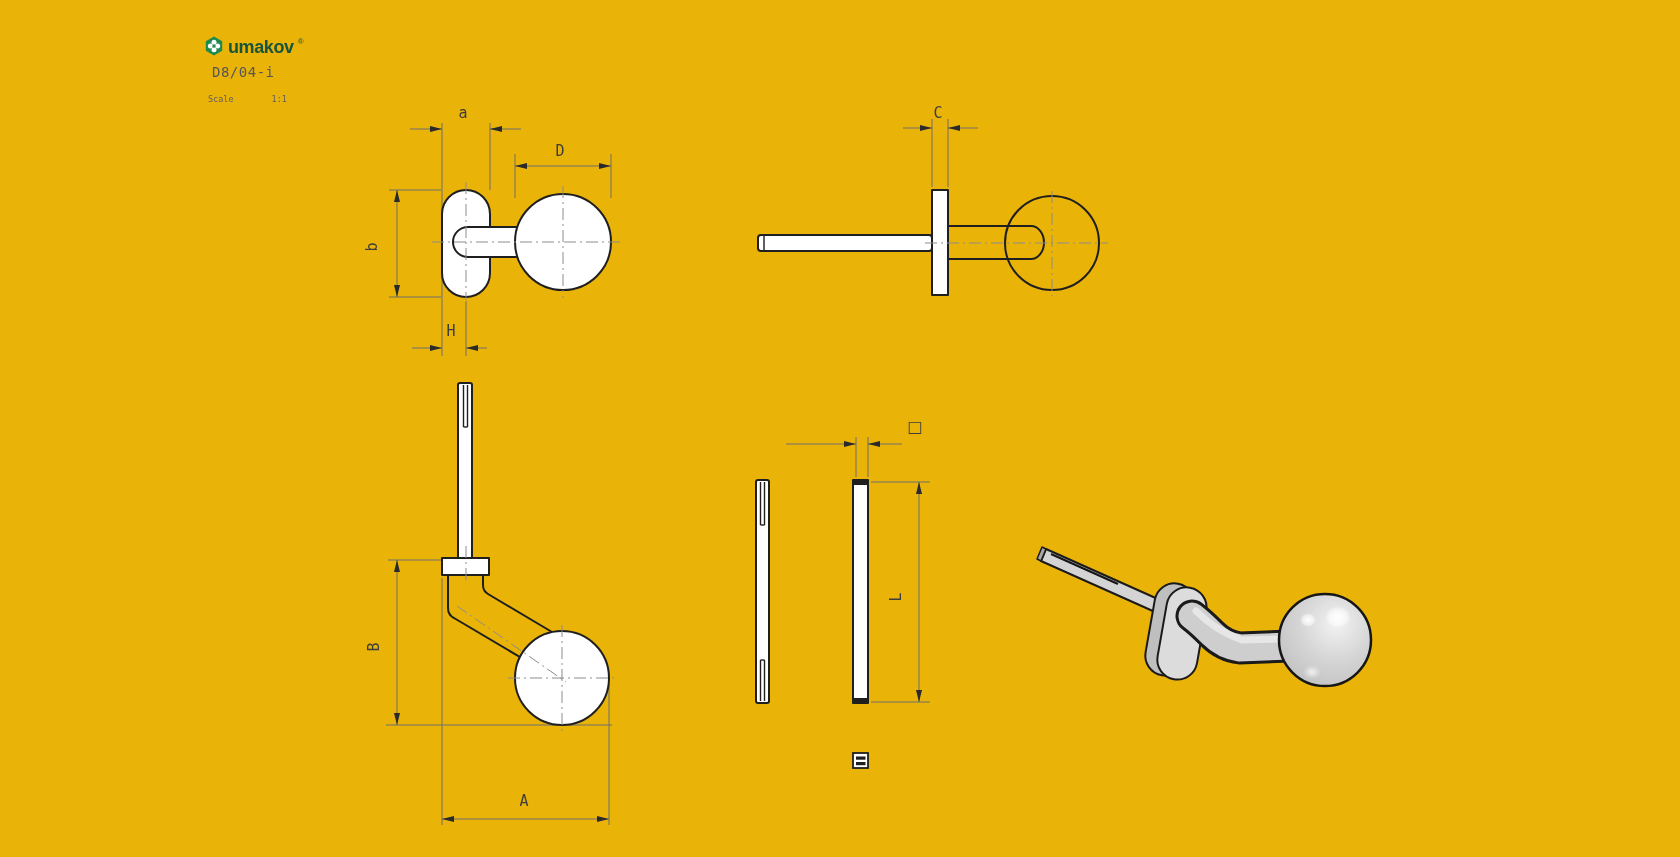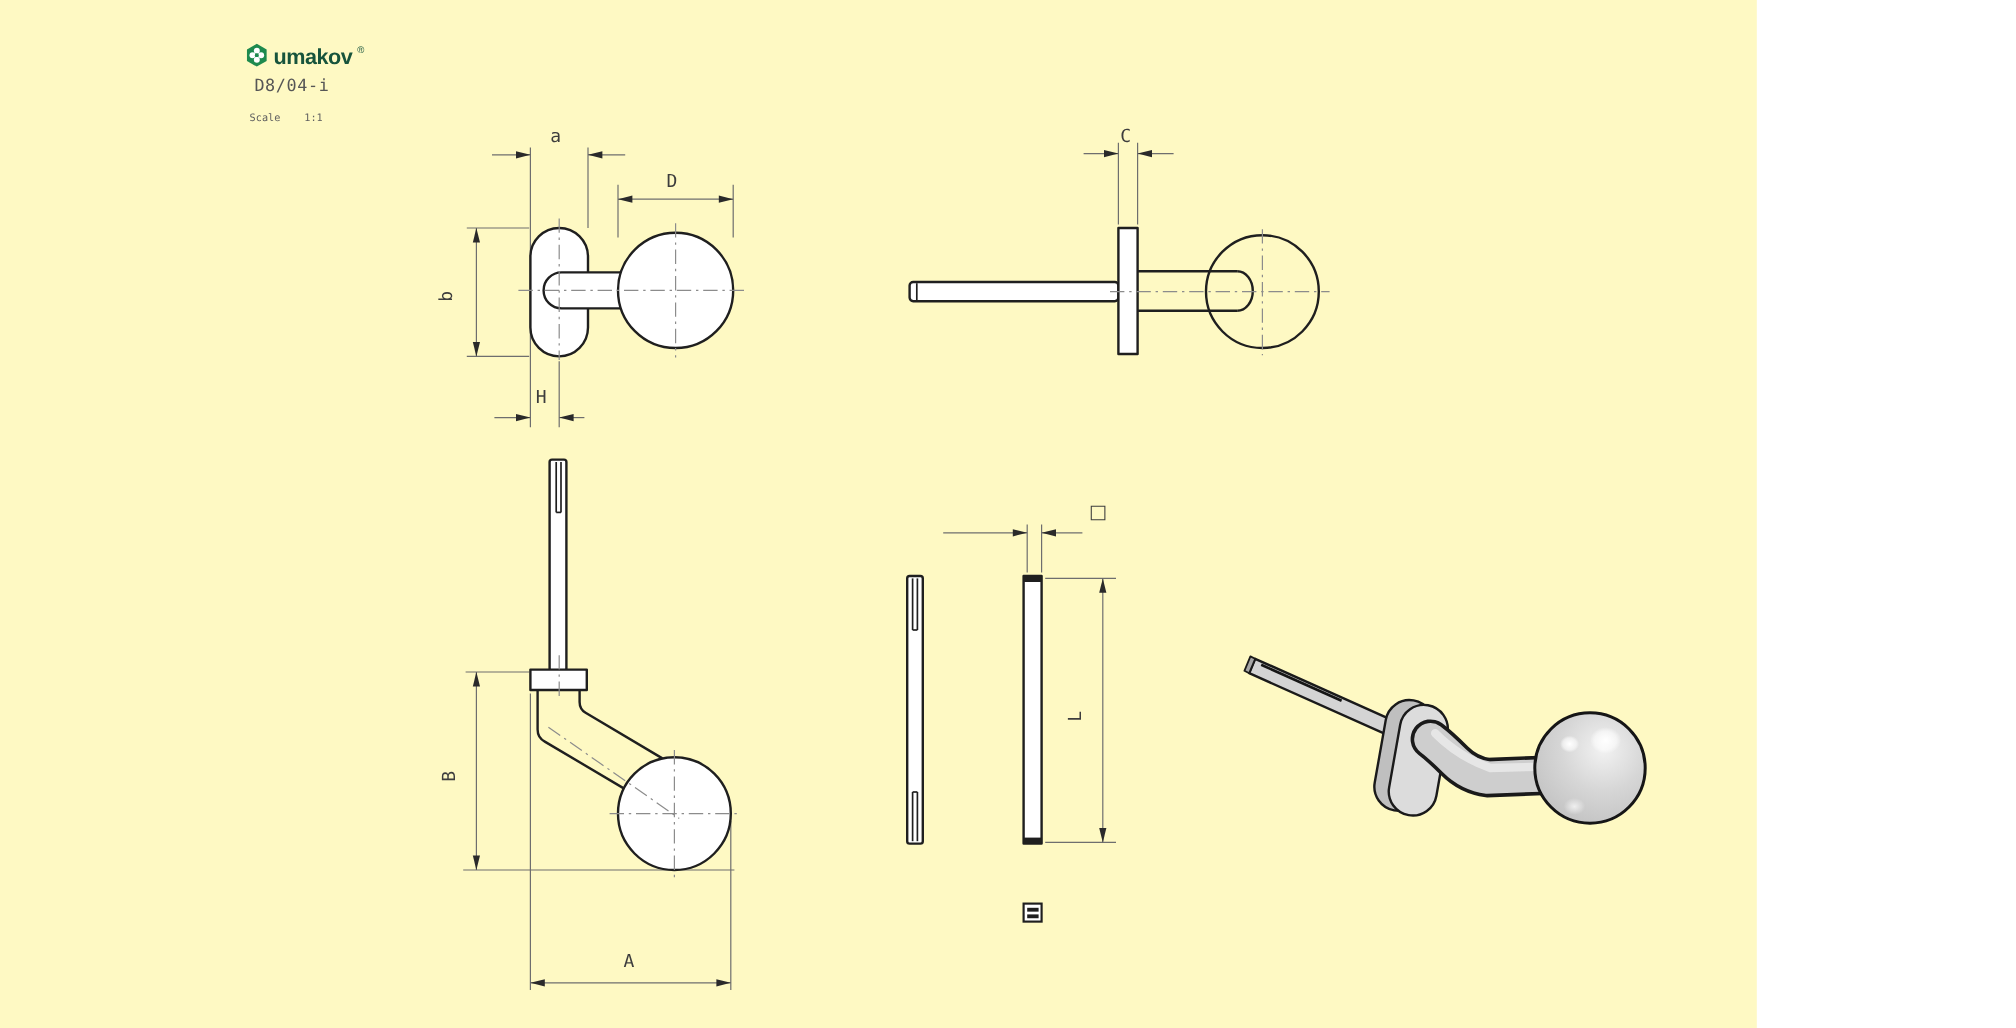--- a/index.html
+++ b/index.html
@@ -1,23 +1,23 @@
 <!DOCTYPE html>
 <html><head>
 <meta charset="utf-8">
 <style>
   html,body{margin:0;padding:0;background:#ffffff;}
-  .canvas{position:relative;width:1464px;height:857px;background:#fef9c3;overflow:hidden;
+  .canvas{position:relative;width:1680px;height:857px;background:#eab308;overflow:hidden;
           font-family:"Liberation Sans",sans-serif;text-decoration:underline;}
   .brand-row{position:absolute;left:204px;top:36px;display:flex;align-items:flex-start;gap:4px;}
   .brand-name{font-weight:700;font-size:18px;line-height:22px;letter-spacing:-0.4px;color:#17543c;}
   .brand-reg{font-size:8px;color:#17543c;margin-top:1px;}
   .part-number{position:absolute;left:212px;top:64px;font-family:"DejaVu Sans Mono",monospace;
                font-size:14px;letter-spacing:0.5px;color:#565656;}
-  .scale-row{position:absolute;left:208px;top:94px;display:flex;gap:20px;
+  .scale-row{position:absolute;left:208px;top:94px;display:flex;gap:38px;
              font-family:"DejaVu Sans Mono",monospace;font-size:8.5px;color:#5f5f5f;}
   svg.drawing{position:absolute;left:0;top:0;}
   .outline{stroke:#1f1f1f;stroke-width:2;fill:none;stroke-linejoin:round;}
   .outline-f{stroke:#1f1f1f;stroke-width:2;fill:#ffffff;stroke-linejoin:round;}
   .thin{stroke:#1f1f1f;stroke-width:1.4;fill:none;}
   .dim{stroke:#6e6e6e;stroke-width:1;fill:none;}
   .arr{fill:#2a2a2a;stroke:none;}
   .center{stroke:#8c8c8c;stroke-width:1;fill:none;stroke-dasharray:12 4 2 4;}
   .lbl{font-family:"DejaVu Sans Mono",monospace;font-size:15px;fill:#3d3d3d;}
   .lbl-sq{font-family:"DejaVu Sans",sans-serif;font-size:16px;fill:#3d3d3d;}

